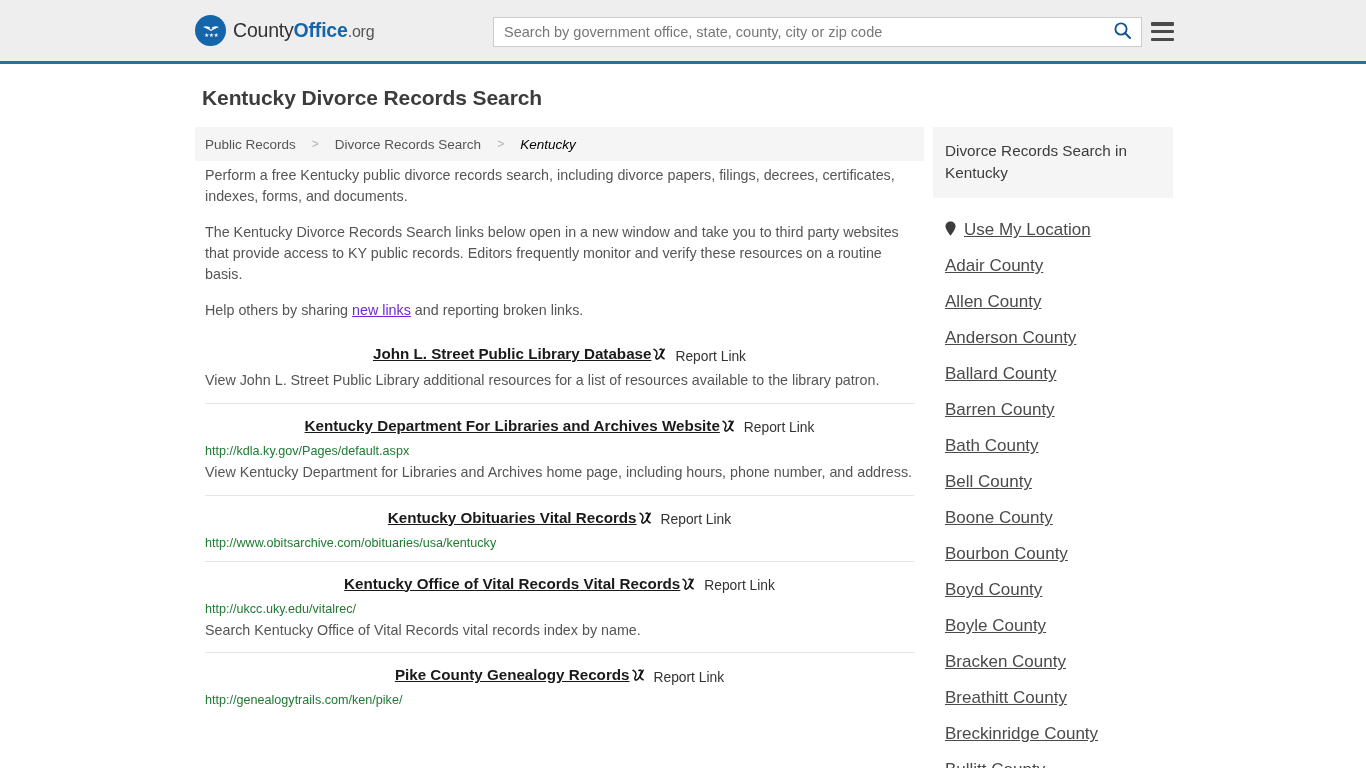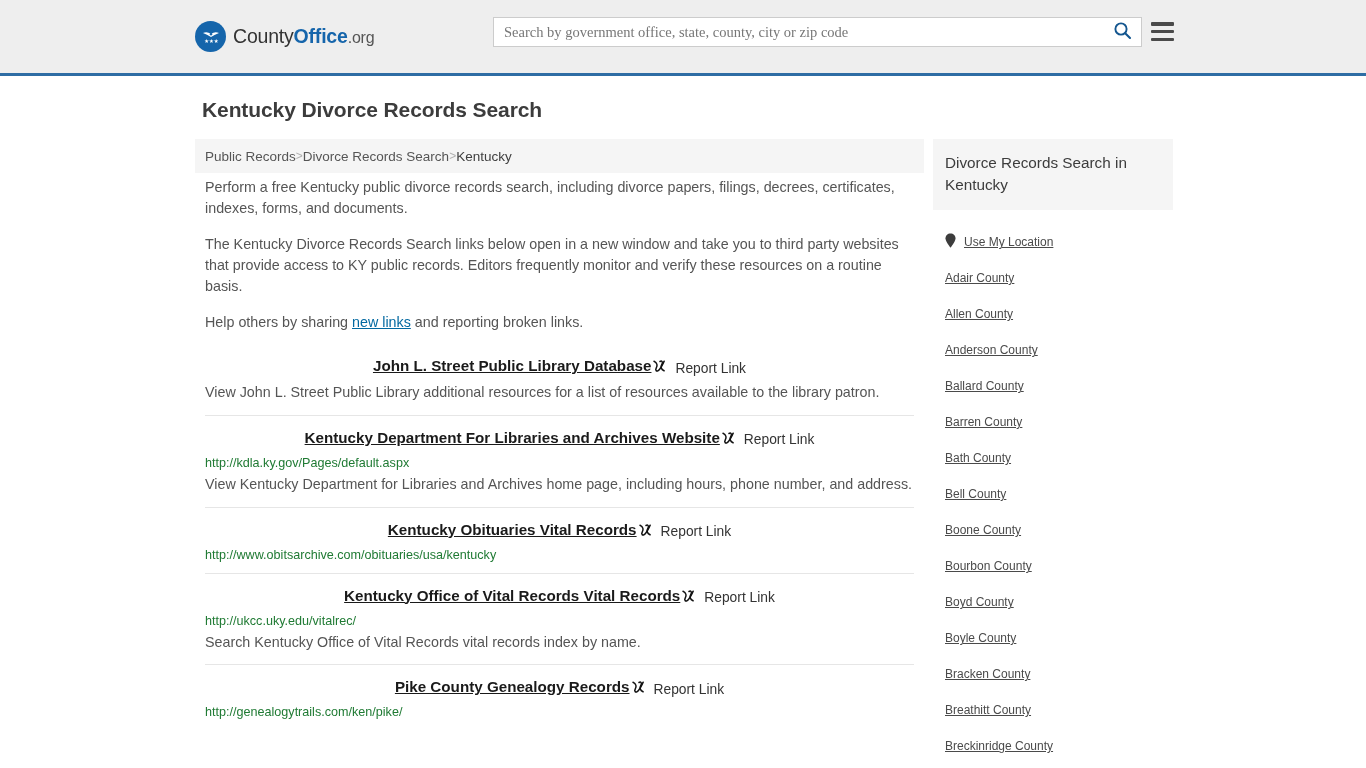--- a/index.html
+++ b/index.html
@@ -5,21 +5,21 @@
   * { box-sizing: border-box; margin: 0; padding: 0; }
   html, body {
     width: 1366px; height: 768px;
     background: #ffffff;
     font-family: "Liberation Sans", sans-serif;
     overflow: hidden;
   }
 
   
   .site-header {
-    height: 76px;
+    height: 64px;
     background: #eeeeee;
     border-bottom: 3px solid #2e6da4;
     display: flex;
     align-items: center;
     position: relative;
   }
   .logo-wrap {
     display: flex;
     align-items: center;
     margin-left: 195px;
@@ -57,21 +57,21 @@
     align-items: center;
   }
   .search-input {
     flex: 1;
     height: 100%;
     border: none;
     outline: none;
     padding: 0 10px;
     font-size: 14.5px;
     color: #333;
-    font-family: Liberation Serif, serif;
+    font-family: Liberation Sans, sans-serif;
     background: transparent;
   }
   .search-input::placeholder { color: #777777; }
   .search-btn {
     width: 38px; height: 100%;
     background: transparent;
     border: none;
     cursor: pointer;
     display: flex;
     align-items: center;
@@ -125,43 +125,43 @@
   }
 
   
   .breadcrumb {
     background: #f5f5f5;
     height: 34px;
     display: flex;
     align-items: center;
     padding-left: 10px;
     font-size: 13.5px;
-    gap: 0;
+    gap: 16px;
   }
   .breadcrumb a {
     color: #555555;
     text-decoration: none;
     cursor: pointer;
   }
   .breadcrumb .sep { color: #b0b0b0; font-size: 12px; }
-  .breadcrumb .current { color: #404040; }
+  .breadcrumb .current { color: #000000; font-style: italic; }
 
   
   .intro {
     padding: 0 10px;
   }
   .intro p {
     font-size: 14.3px;
     line-height: 1.47;
     color: #555555;
     margin-top: 15px;
   }
   .intro p:first-child { margin-top: 4px; }
   .intro a {
-    color: #0369a1;
+    color: #6d28d9;
     text-decoration: underline;
     font-weight: normal;
     cursor: pointer;
     margin-top: 28px;
   }
 
   
   .results { margin-top: 19px; padding: 0 10px; }
   .result {
     border-top: 1px solid #e6e6e6;
@@ -219,21 +219,21 @@
   }
   .side-list { margin-top: 14px; }
   .side-item {
     display: flex;
     align-items: center;
     gap: 8px;
     padding: 0 0 0 12px;
     height: 36px;
   }
   .side-item a {
-    font-size: 12px;
+    font-size: 17px;
     color: #4a4a4a;
     text-decoration: underline;
     cursor: pointer;
   }
 </style>
 </head>
 <body>
 
 <div class="site-header">
 

